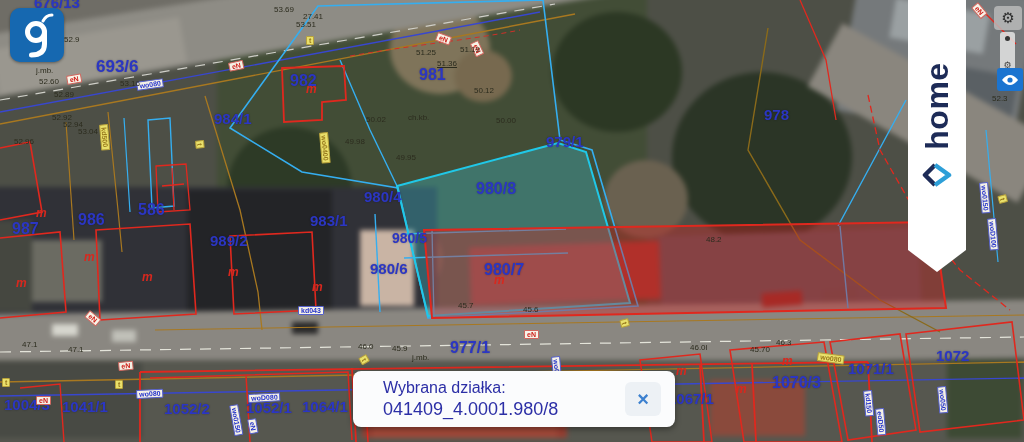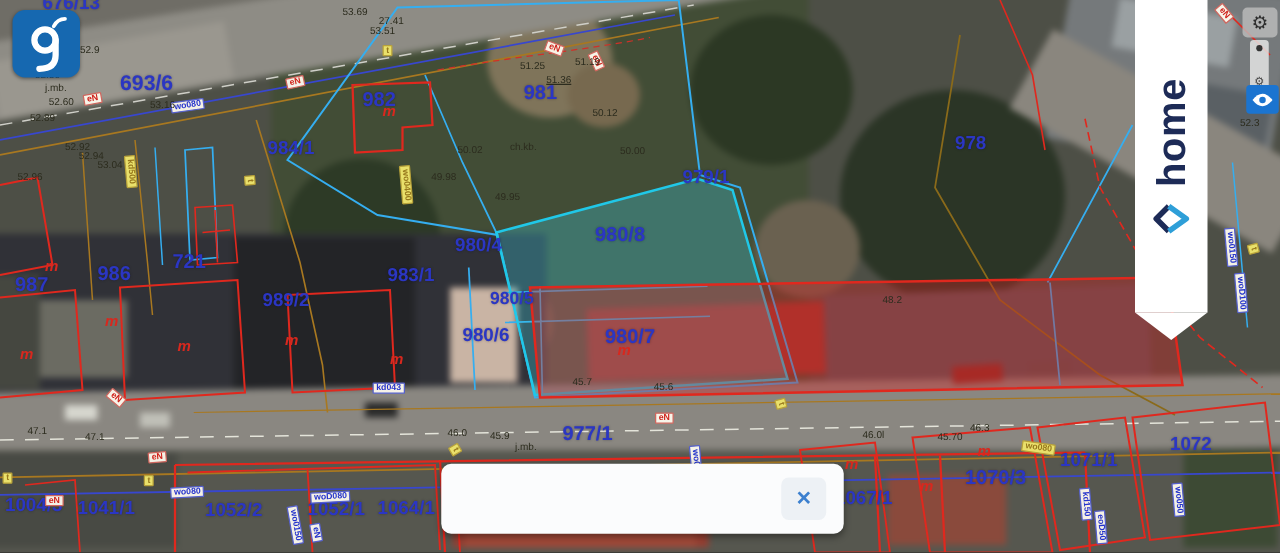--- a/index.html
+++ b/index.html
@@ -139,21 +139,21 @@
       <span class="lbl parcel" style="left: 34px; top: -5px; font-size: 15px;">676/13</span>
       <span class="lbl parcel" style="left: 96px; top: 58px; font-size: 17px;">693/6</span>
       <span class="lbl parcel" style="left: 290px; top: 73px; font-size: 16px;">982</span>
       <span class="lbl parcel" style="left: 214px; top: 111px; font-size: 15px;">984/1</span>
       <span class="lbl parcel" style="left: 419px; top: 67px; font-size: 16px;">981</span>
       <span class="lbl parcel" style="left: 546px; top: 134px; font-size: 15px;">979/1</span>
       <span class="lbl parcel" style="left: 764px; top: 107px; font-size: 15px;">978</span>
       <span class="lbl parcel" style="left: 476px; top: 181px; font-size: 16px;">980/8</span>
       <span class="lbl parcel" style="left: 364px; top: 189px; font-size: 15px;">980/4</span>
       <span class="lbl parcel" style="left: 310px; top: 213px; font-size: 15px;">983/1</span>
-      <span class="lbl parcel" style="left: 138px; top: 202px; font-size: 16px;">721</span>
+      <span class="lbl parcel" style="left: 138px; top: 202px; font-size: 16px;">586</span>
       <span class="lbl parcel" style="left: 78px; top: 212px; font-size: 16px;">986</span>
       <span class="lbl parcel" style="left: 12px; top: 221px; font-size: 16px;">987</span>
       <span class="lbl parcel" style="left: 210px; top: 233px; font-size: 15px;">989/2</span>
       <span class="lbl parcel" style="left: 392px; top: 231px; font-size: 14px;">980/5</span>
       <span class="lbl parcel" style="left: 370px; top: 261px; font-size: 15px;">980/6</span>
       <span class="lbl parcel" style="left: 484px; top: 262px; font-size: 16px;">980/7</span>
       <span class="lbl parcel" style="left: 450px; top: 340px; font-size: 16px;">977/1</span>
       <span class="lbl parcel" style="left: 4px; top: 397px; font-size: 15px;">1004/3</span>
       <span class="lbl parcel" style="left: 62px; top: 399px; font-size: 15px;">1041/1</span>
       <span class="lbl parcel" style="left: 164px; top: 401px; font-size: 15px;">1052/2</span>
@@ -203,21 +203,21 @@
       <span class="lbl util blue" style="left: 884px; top: 408px; transform: rotate(85deg);">eoD50</span>
       <span class="lbl util blue" style="left: 946px; top: 386px; transform: rotate(85deg);">wo050</span>
       <span class="lbl util yellow" style="left: 818px; top: 352px; transform: rotate(8deg);">wo080</span>
       <span class="lbl util blue" style="left: 988px; top: 182px; transform: rotate(85deg);">wo0150</span>
       <span class="lbl util blue" style="left: 996px; top: 218px; transform: rotate(85deg);">woD100</span>
       <span class="lbl util yellow" style="left: 1006px; top: 194px; transform: rotate(75deg);">t</span>
       <span class="lbl util red" style="left: 978px; top: 2px; transform: rotate(50deg);">eN</span>
       <span class="lbl meas" style="left: 28px; top: 56px;">52.50</span>
       <span class="lbl meas" style="left: 36px; top: 67px;">j.mb.</span>
       <span class="lbl meas" style="left: 39px; top: 78px;">52.60</span>
-      <span class="lbl meas" style="left: 24px; top: 91px;">52.89</span>
+      <span class="lbl meas" style="left: 54px; top: 91px;">52.89</span>
       <span class="lbl meas" style="left: 64px; top: 36px;">52.9</span>
       <span class="lbl meas" style="left: 274px; top: 6px;">53.69</span>
       <span class="lbl meas" style="left: 303px; top: 13px;">27.41</span>
       <span class="lbl meas" style="left: 296px; top: 21px;">53.51</span>
       <span class="lbl meas" style="left: 120px; top: 80px;">53.16</span>
       <span class="lbl meas" style="left: 52px; top: 114px;">52.92</span>
       <span class="lbl meas" style="left: 63px; top: 121px;">52.94</span>
       <span class="lbl meas" style="left: 78px; top: 128px;">53.04</span>
       <span class="lbl meas" style="left: 14px; top: 138px;">52.96</span>
       <span class="lbl meas" style="left: 992px; top: 95px;">52.3</span>
@@ -272,18 +272,22 @@
     <span class="mini">⚙</span>
   </div>
   <button class="ctrl" id="eye-btn">
     <svg width="18" height="12" viewBox="0 0 18 12">
       <path d="M1,6 Q9,-4 17,6 Q9,16 1,6 Z" fill="#fff"></path>
       <circle cx="9" cy="6" r="2.6" fill="#1b74d0"></circle>
     </svg>
   </button>
 
   <div id="popup">
+    <div id="popup-text">
+      <div id="popup-title">Wybrana działka:</div>
+      <div id="popup-id">041409_4.0001.980/8</div>
+    </div>
     <button id="popup-close">
       <span>×</span>
     </button>
   </div>
 
 </div>
 
 </body></html>

